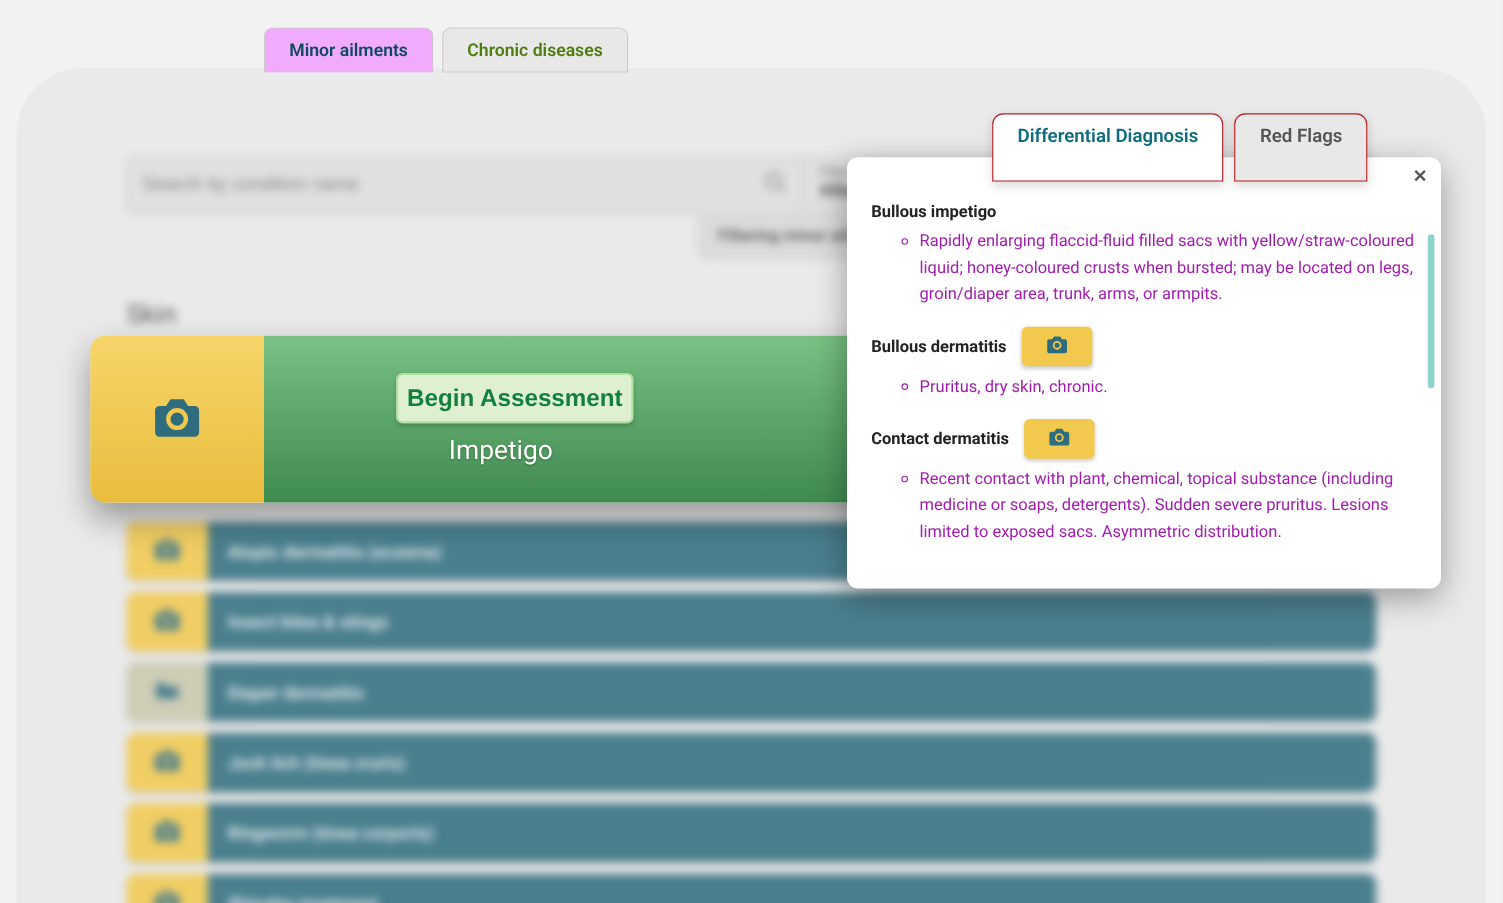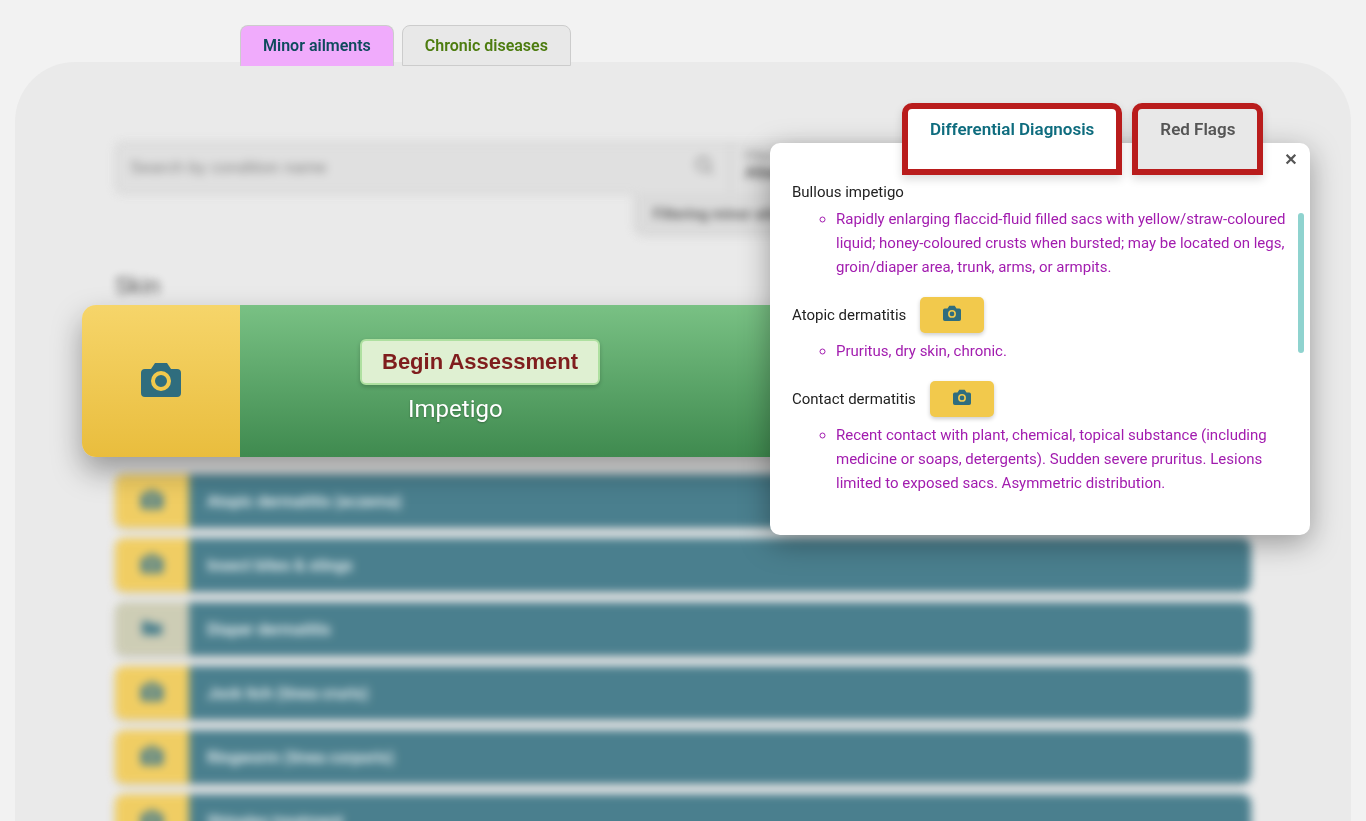--- a/index.html
+++ b/index.html
@@ -178,24 +178,24 @@
     display: flex;
     flex-direction: column;
     align-items: flex-start;
     justify-content: center;
     gap: 10px;
     padding-left: 120px;
   }
   .begin-btn {
     background: #dff0d2;
     border: 2px solid #aee0a0;
-    color: #7f1d1d;
+    color: #15803d;
     font-size: 22px;
     font-weight: 600;
-    padding: 8px 20px;
+    padding: 8px 8px;
     border-radius: 6px;
     cursor: pointer;
     box-shadow: 0 2px 4px rgba(0,0,0,0.2);
   }
   .active-title {
     color: #fff;
     font-size: 24px;
     font-weight: 400;
     text-shadow: 0 1px 2px rgba(0,0,0,0.3);
     margin-left: 48px;
@@ -215,21 +215,21 @@
   }
   .diag-tabs {
     position: absolute;
     top: -40px;
     left: 132px;
     display: flex;
     gap: 10px;
   }
   .diag-tab {
     padding: 10px 22px 30px 22px;
-    border: 6px solid #b91c1c;
+    border: 1px solid #b91c1c;
     border-radius: 10px 10px 0 0;
     background: #e8e8e8;
     color: #555;
     font-size: 17px;
     font-weight: 600;
     cursor: pointer;
     box-shadow: 0 4px 10px rgba(0,0,0,0.15);
   }
   .diag-tab.active {
     background: #fff;
@@ -261,21 +261,21 @@
   }
   .dd-item { margin-bottom: 18px; }
   .dd-head {
     display:flex;
     align-items:center;
     gap:14px;
     margin-bottom:6px;
   }
   .dd-title {
     font-size: 15px;
-    font-weight: 400;
+    font-weight: 700;
     color: #222;
   }
   .dd-camera {
     width: 64px;
     height: 36px;
     background: #f2c94c;
     border-radius:5px;
     display:flex;
     align-items:center;
     justify-content:center;
@@ -411,21 +411,21 @@
         <div class="dd-item">
           <div class="dd-head">
             <span class="dd-title">Bullous impetigo</span>
           </div>
           <ul class="dd-ul">
             <li>Rapidly enlarging flaccid-fluid filled sacs with yellow/straw-coloured liquid; honey-coloured crusts when bursted; may be located on legs, groin/diaper area, trunk, arms, or armpits.</li>
           </ul>
         </div>
         <div class="dd-item">
           <div class="dd-head">
-            <span class="dd-title">Atopic dermatitis</span>
+            <span class="dd-title">Bullous dermatitis</span>
             <div class="dd-camera">
               <span><svg width="22" height="18" viewBox="0 0 24 20" fill="#2f6d7e">
                   <path d="M4 5h3l2-3h6l2 3h3a2 2 0 0 1 2 2v10a2 2 0 0 1-2 2H4a2 2 0 0 1-2-2V7a2 2 0 0 1 2-2z"></path>
                   <circle cx="12" cy="11" r="3.5" fill="none" stroke="#f2c94c" stroke-width="1.8"></circle>
                 </svg></span>
             </div>
           </div>
           <ul class="dd-ul">
             <li>Pruritus, dry skin, chronic.</li>
           </ul>

